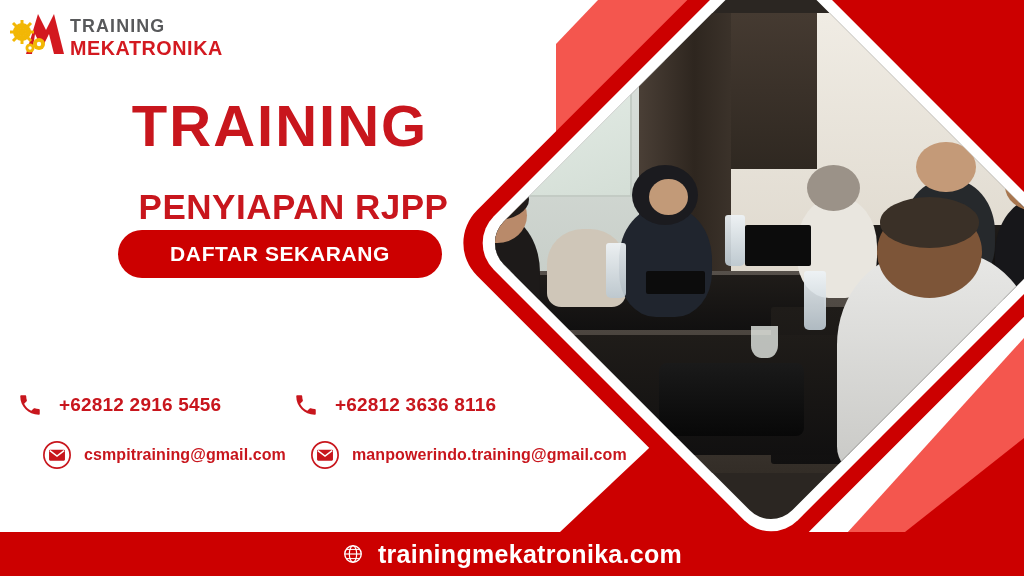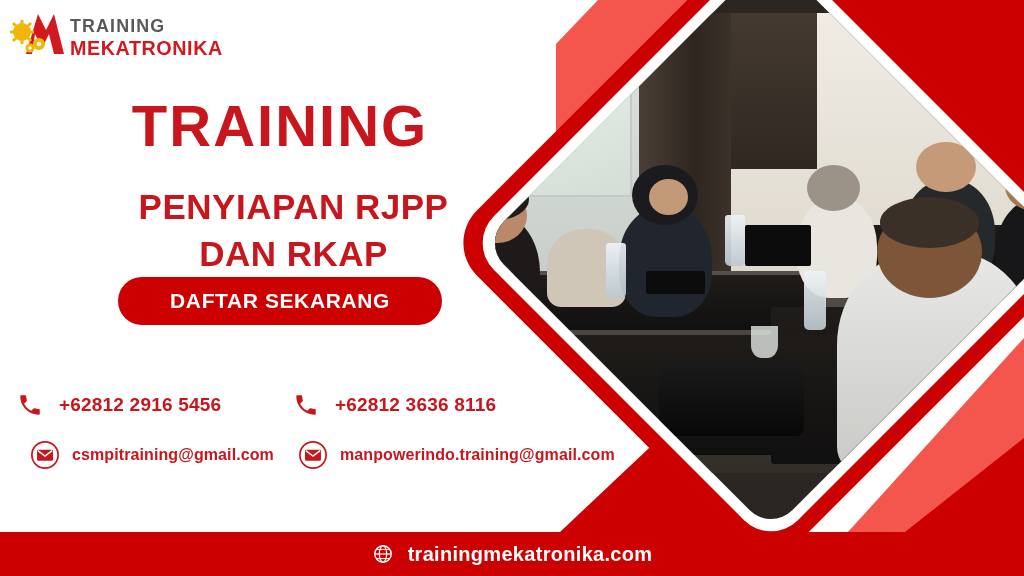--- a/index.html
+++ b/index.html
@@ -125,40 +125,40 @@
     font-size:21px; font-weight:bold; letter-spacing:.6px;
     padding:12px 52px; border-radius:999px;
     border:none; cursor:pointer;
     font-family:"Liberation Sans", sans-serif;
   }
 
   
   .contacts { position:absolute; left:0; top:392px; width:700px; }
   .crow { display:flex; align-items:center; }
   .crow.phones { padding-left:17px; }
-  .crow.mails  { padding-left:30px; margin-top:22px; }
+  .crow.mails  { padding-left:42px; margin-top:22px; }
   .citem { display:flex; align-items:center; }
   .citem.p1 { width:276px; }
   .citem.m1 { width:268px; }
   .ico { flex:0 0 auto; display:flex; align-items:center; justify-content:center; }
   .ctext {
     color:#C8161D; font-weight:bold;
     font-family:"Liberation Sans", sans-serif;
   }
   .phone-txt { font-size:19px; margin-left:16px; letter-spacing:.2px; }
   .mail-txt  { font-size:16px; margin-left:12px; letter-spacing:.1px; }
 
   
   .footer {
     position:absolute; left:0; bottom:0; width:1024px; height:44px;
     background:#CC0000;
     display:flex; align-items:center; justify-content:center;
   }
   .footer-text {
-    color:#ffffff; font-size:20px; font-weight:bold;
+    color:#ffffff; font-size:25px; font-weight:bold;
     margin-left:14px; letter-spacing:.3px;
   }
 </style>
 </head>
 <body>
 
 <div id="banner">
 
   <div class="deco-layer">
     <svg class="deco-svg" width="1024" height="576" viewBox="0 0 1024 576">
@@ -258,21 +258,20 @@
     <div class="logo-text">
       <div class="logo-l1">TRAINING</div>
       <div class="logo-l2">MEKATRONIKA</div>
     </div>
   </div>
 
   <div class="content">
     <div class="title">TRAINING</div>
     <div class="subtitle">
       <div>PENYIAPAN RJPP</div>
-      <div>DAN RKAP</div>
     </div>
     <div class="cta-row">
       <button class="cta">DAFTAR SEKARANG</button>
     </div>
   </div>
 
   <div class="contacts">
 
     <div class="crow phones">
       <div class="citem p1">

